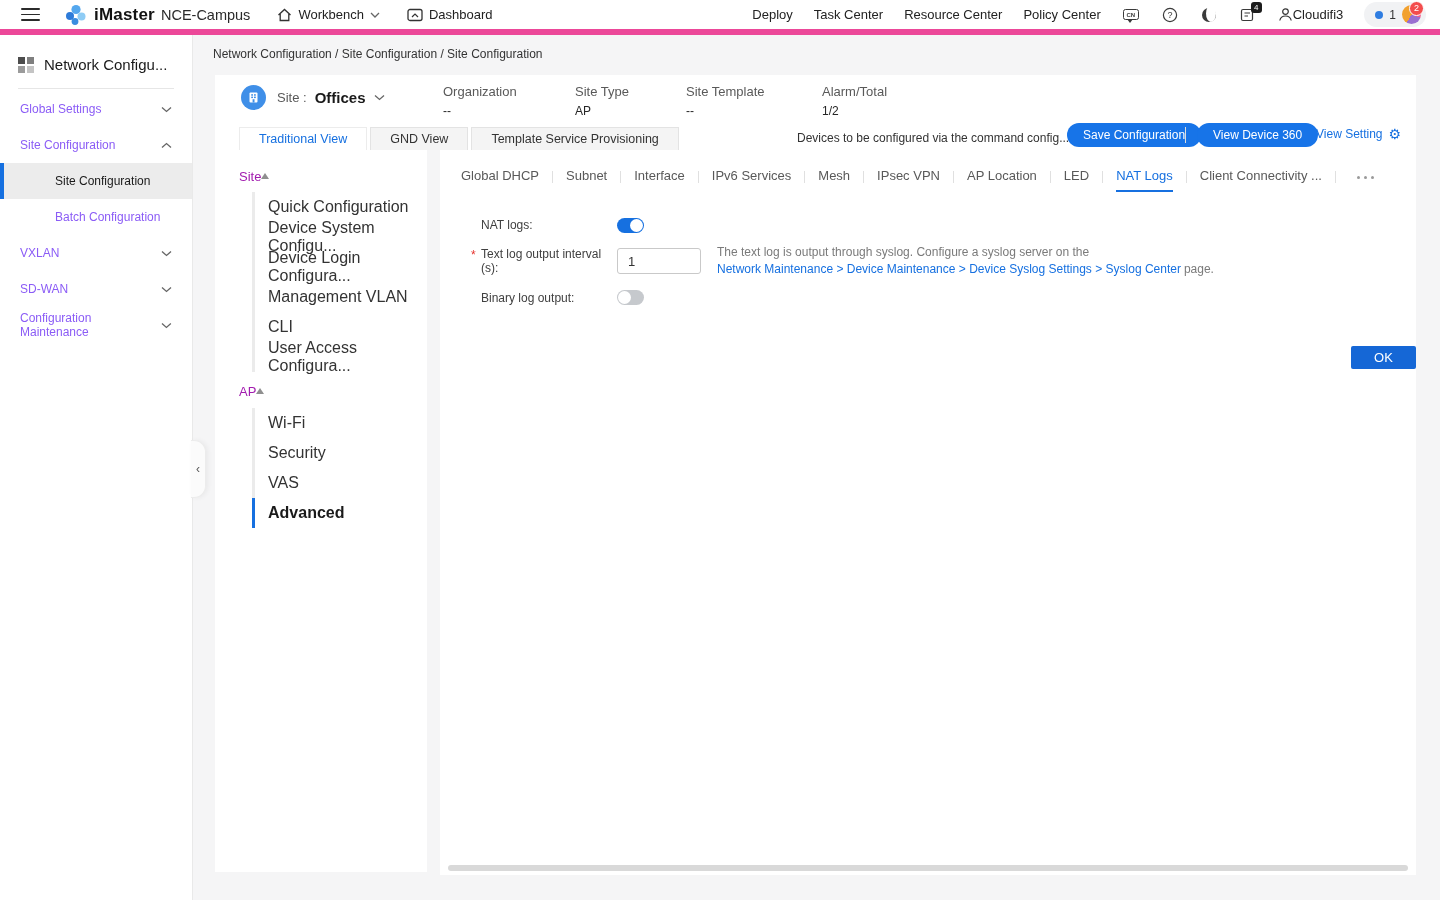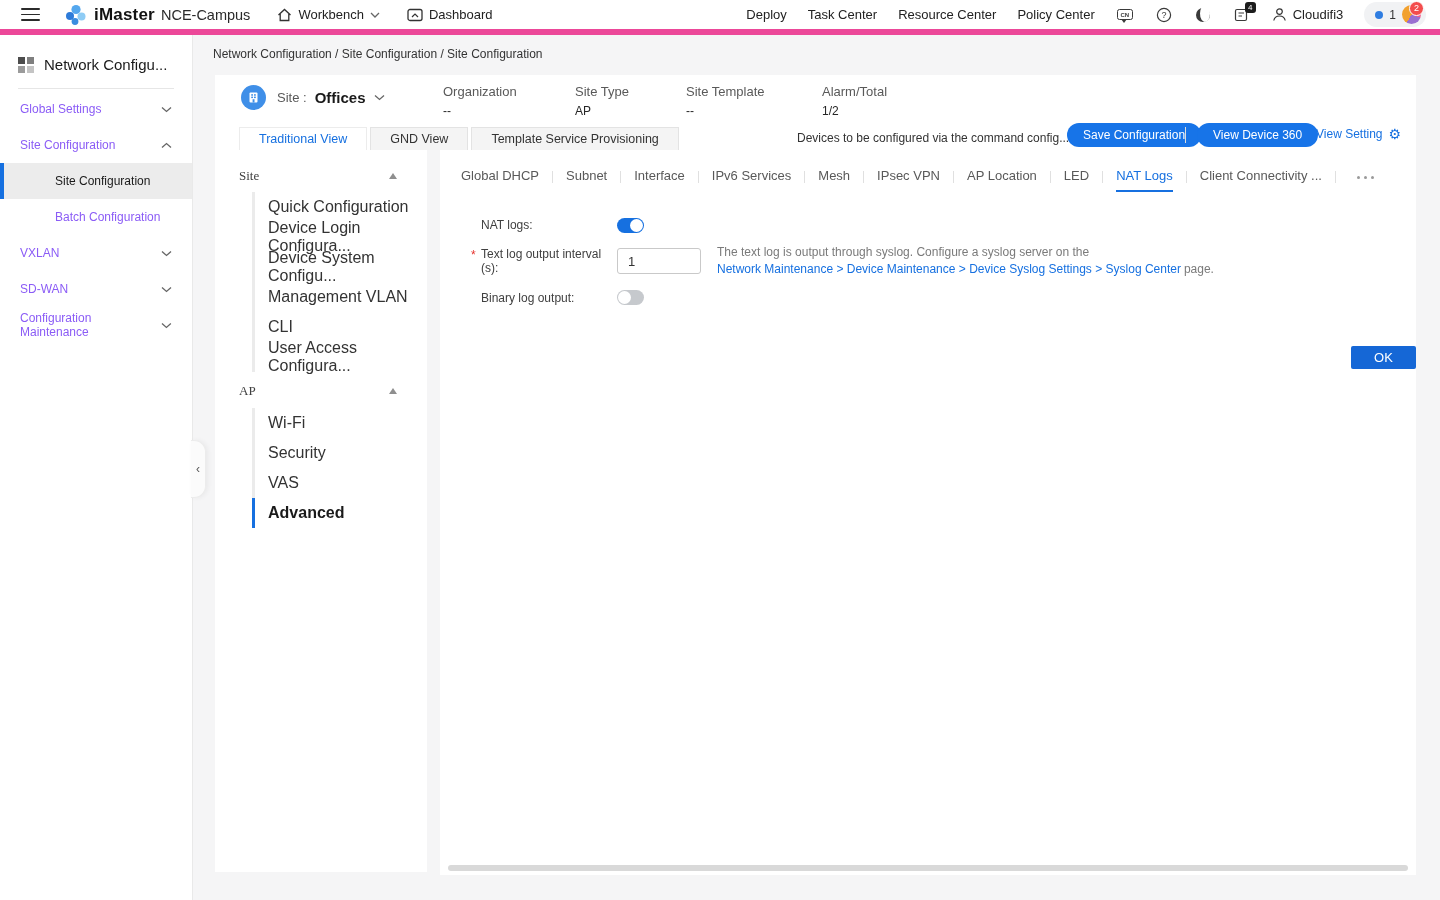--- a/index.html
+++ b/index.html
@@ -26,21 +26,21 @@
   .tb-icon { width:18px; height:18px; display:flex; align-items:center; justify-content:center; cursor:pointer; position:relative; }
   .lang-box { width:16px; height:11px; border:1.3px solid #3a3a3a; border-radius:2.5px; display:flex; align-items:center; justify-content:center; position:relative; }
   .lang-box i { position:absolute; bottom:-4px; left:3px; width:0; height:0;
                 border-left:3px solid transparent; border-right:3px solid transparent; border-top:4px solid #3a3a3a; }
   .lang-box b { font-size:6px; color:#3a3a3a; font-weight:bold; font-style:normal; }
   .moon { width:14px; height:14px; position:relative; }
   .moon em { position:absolute; inset:0; border-radius:50%; background:#3a3a3a; }
   .moon em.cut { background:#fff; left:4px; top:-3px; }
   .pkg-badge { position:absolute; top:-4px; right:-5px; background:#1c1c1c; color:#fff;
                font-size:8px; min-width:11px; height:11px; line-height:11px; text-align:center; border-radius:3px; }
-  .user { display:flex; align-items:center; gap:6px; font-size:13px; color:#222; cursor:pointer; }
+  .user { display:flex; align-items:center; font-size:13px; color:#222; cursor:pointer; }
   .status-pill { display:flex; align-items:center; background:#f1f2f4; border-radius:13px; height:25px;
                  padding:0 5px 0 11px; gap:6px; position:relative; cursor:pointer; }
   .dot-blue { width:8px; height:8px; border-radius:50%; background:#2f7de1; }
   .pill-count { font-size:12px; color:#333; }
   .wheel { width:19px; height:19px; border-radius:50%;
            background:conic-gradient(from 210deg, #f2a12e 0 45%, #ef5d8f 45% 72%, #9a6fd0 72% 100%); position:relative; }
   .badge-red { position:absolute; top:-4px; right:-3px; background:#f34d4d; color:#fff; font-size:9px;
                min-width:15px; height:15px; line-height:13px; text-align:center; border-radius:8px; border:1.5px solid #fff; }
 
   
@@ -88,22 +88,22 @@
                   display:flex; gap:6px; align-items:center; cursor:pointer; }
   .gear { font-size:14px; line-height:1; color:#1670e0; }
 
   .view-tabs { position:absolute; left:24px; bottom:0; display:flex; }
   .vtab { height:23px; display:flex; align-items:center; padding:0 19px; font-size:12.5px;
           background:#f4f4f4; border:1px solid #e3e3e3; border-bottom:none; margin-right:3px; color:#333; cursor:pointer; }
   .vtab.active { background:#fff; color:#1670e0; border-color:#ececec; }
 
   
   .tree-panel { position:absolute; left:22px; top:115px; width:212px; height:722px; background:#fff; padding-top:10px; }
-  .tgroup-h { height:32px; display:flex; align-items:center; justify-content:space-between;
-              padding:0 30px 0 24px; font-size:13px; color:#404040; cursor:pointer;font-family:Liberation Serif, serif; }
+  .tgroup-h { height:32px; display:flex; align-items:center; justify-content:flex-start;
+              padding:0 30px 0 24px; font-size:13px; color:#a21caf; cursor:pointer; }
   .tri-up { width:0; height:0; border-left:4.5px solid transparent; border-right:4.5px solid transparent;
             border-bottom:6px solid #8f8f8f; }
   .titems { margin-left:37px; }
   .titem { height:30px; display:flex; align-items:center; padding-left:13px;
            border-left:3px solid #ebebeb; font-size:16px; color:#333; cursor:pointer; }
   .titem.active { border-left-color:#1670e0; font-weight:bold; color:#1a1a1a; }
   .tgroup.second .tgroup-h { margin-top:2px; height:34px; }
 
   
   .main-panel { position:absolute; left:247px; top:115px; width:976px; height:725px; background:#fff; }
@@ -332,22 +332,22 @@
   </section>
 
   <section class="tree-panel">
     <div class="tgroup">
       <div class="tgroup-h">
         <span>Site</span>
         <span class="tri-up"></span>
       </div>
       <div class="titems">
         <div class="titem">Quick Configuration</div>
+        <div class="titem">Device System Configu...</div>
         <div class="titem">Device Login Configura...</div>
-        <div class="titem">Device System Configu...</div>
         <div class="titem">Management VLAN</div>
         <div class="titem">CLI</div>
         <div class="titem">User Access Configura...</div>
       </div>
     </div>
     <div class="tgroup second">
       <div class="tgroup-h">
         <span>AP</span>
         <span class="tri-up"></span>
       </div>

